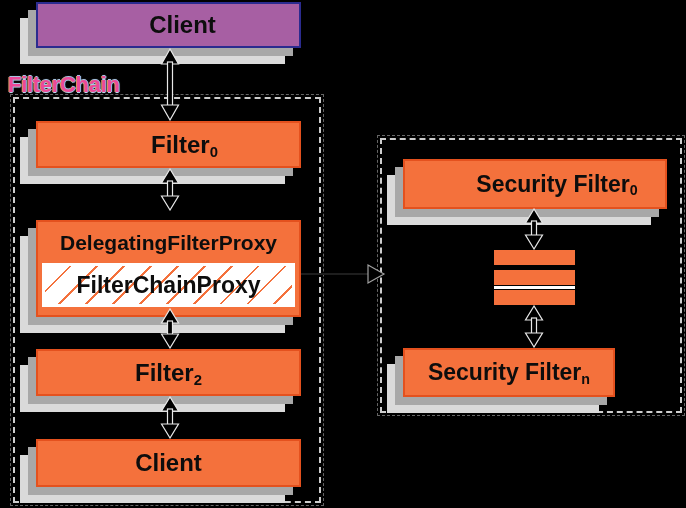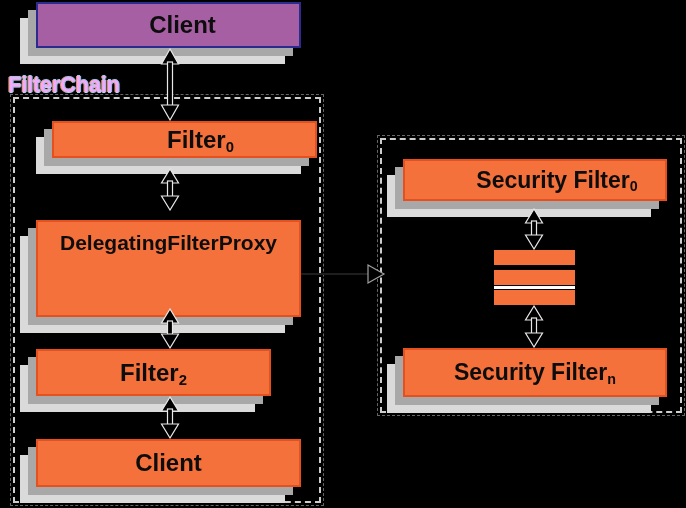--- a/index.html
+++ b/index.html
@@ -24,21 +24,21 @@
   .purple{background:var(--purple);border:2px solid var(--purple-border);}
   .lbl{font-size:24px;line-height:1;}
   .sub{font-size:0.62em;position:relative;bottom:-0.28em;}
   .chain-box{
     position:absolute;box-sizing:border-box;z-index:2;
     border:2px dashed var(--dash);
     outline:1px dashed rgba(185,185,185,0.55);outline-offset:2px;
   }
   .chain-title{
     position:absolute;z-index:3;font-weight:bold;font-size:22px;
-    letter-spacing:-0.3px;color:#f0abfc;white-space:nowrap;
+    letter-spacing:-0.3px;color:#ec4899;white-space:nowrap;
     text-shadow:1px 0 0 #8fb9e0, -1px 0 0 #e0945e, 0 1px 0 #bcd6ee,
                 0 -1px 0 #a9c4e0, 0 0 2px rgba(205,228,250,.85);
   }
   .dfp{flex-direction:column;justify-content:flex-start;margin-top:9px;}
   .dfp-label{height:41px;display:flex;align-items:center;font-size:21px;line-height:1;}
   .hatch{
     position:absolute;left:4px;right:4px;top:41px;bottom:8px;
     box-sizing:border-box;border:3px solid #ffffff;
     background-color:#ffffff;
     background-image:repeating-linear-gradient(135deg,
@@ -57,50 +57,53 @@
 
 <div id="stage">
 
   <div class="node purple" style="left:36px;top:2px;width:265px;height:46px;padding-left:28px;">
     <span class="lbl">Client</span>
   </div>
 
   <div class="chain-title" style="left:8px;top:72px;">FilterChain</div>
   <div class="chain-box" style="left:13px;top:97px;width:308px;height:406px;"></div>
 
-  <div class="node orange" style="left:52px;top:121px;width:265px;height:37px;padding-left:32px;">
+  <div class="node orange" style="left:36px;top:121px;width:265px;height:47px;padding-left:32px;">
     <span class="lbl"><span>Filter</span><span class="sub">0</span></span>
   </div>
 
   <div class="node orange dfp" style="left:36px;top:211px;width:265px;height:97px;">
     <div class="dfp-label">DelegatingFilterProxy</div>
+    <div class="hatch">
+      <span class="lbl">FilterChainProxy</span>
+    </div>
   </div>
 
-  <div class="node orange" style="left:36px;top:349px;width:235px;height:47px;">
+  <div class="node orange" style="left:36px;top:349px;width:265px;height:47px;">
     <span class="lbl"><span>Filter</span><span class="sub">2</span></span>
   </div>
 
   <div class="node orange" style="left:36px;top:439px;width:265px;height:48px;">
     <span class="lbl">Client</span>
   </div>
 
   <div class="chain-box" style="left:380px;top:138px;width:302px;height:275px;"></div>
 
-  <div class="node orange sec" style="left:403px;top:159px;width:264px;height:42px;padding-left:44px;">
+  <div class="node orange sec" style="left:403px;top:159px;width:264px;height:50px;padding-left:44px;">
     <span class="lbl"><span>Security Filter</span><span class="sub">0</span></span>
   </div>
 
   <div id="ellipsis-bars" style="position:absolute;left:494px;top:250px;width:81px;height:55px;z-index:5;">
     <div class="bar-sep"></div>
   <div class="bar" style="top: 0px;"></div>
       <div class="bar" style="top: 20px;"></div>
       <div class="bar" style="top: 40px;"></div>
     </div>
 
-  <div class="node orange sec" style="left:403px;top:348px;width:264px;height:49px;">
+  <div class="node orange sec" style="left:403px;top:348px;width:212px;height:49px;">
     <span class="lbl"><span>Security Filter</span><span class="sub">n</span></span>
   </div>
 
   <svg class="arrow" style="left:157px;top:48px;" width="26" height="73">
     <g fill="#000" stroke="#e8e8e8" stroke-width="1.2">
       <polygon points="13,1 4.5,16 21.5,16"></polygon>
       <rect x="10.5" y="14" width="5" height="45"></rect>
       <polygon points="13,72 4.5,57 21.5,57"></polygon>
     </g>
   </svg>

